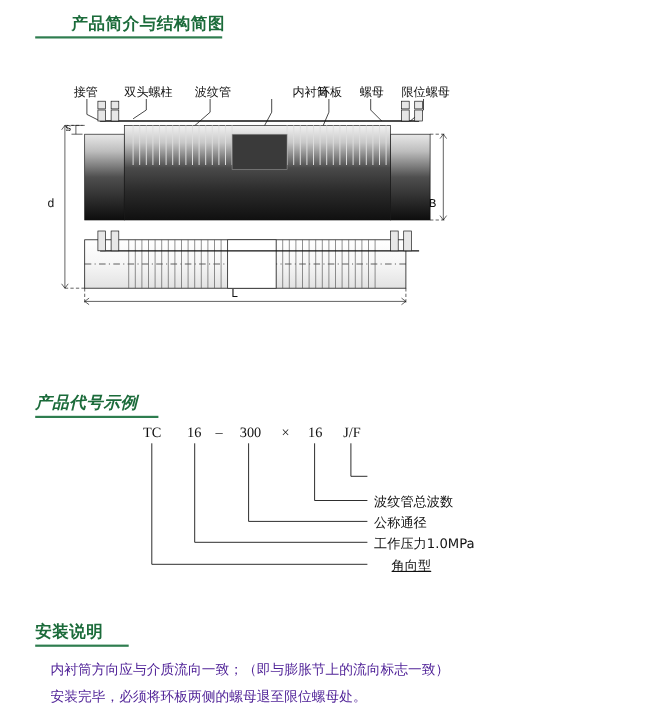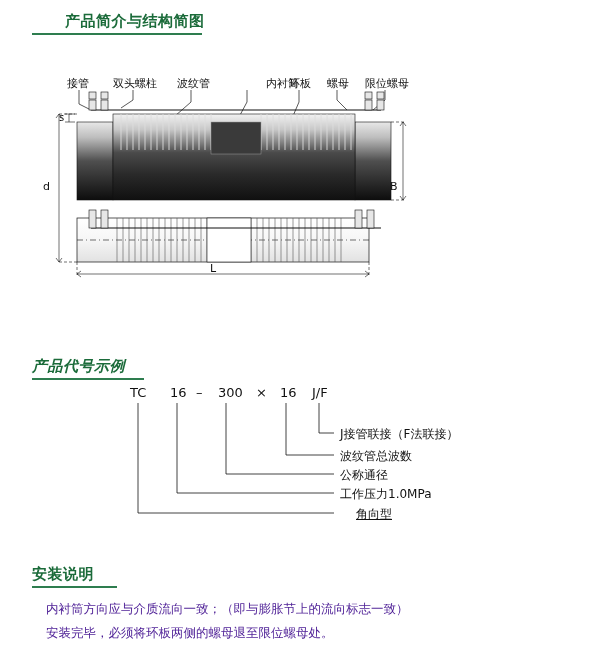--- a/index.html
+++ b/index.html
@@ -48,35 +48,37 @@
     width: 420px;
     height: 215px;
   }
   #figure1 svg { display: block; }
 
   .calloutlabel {
     position: absolute;
     font-size: 11px;
     color: #111;
     white-space: nowrap;
+    font-family: Liberation Mono, monospace;
   }
 
   
   #figure2 {
     position: absolute;
     left: 100px;
     top: 385px;
     width: 420px;
     height: 150px;
   }
   .codechar {
     position: absolute;
     font-size: 13px;
     color: #111;
     white-space: nowrap;
+    font-family: Liberation Serif, serif;
   }
   .codedesc {
     position: absolute;
     font-size: 12px;
     color: #111;
     white-space: nowrap;
   }
 
   
   #notes {
@@ -307,21 +309,20 @@
       <path d="M186 18 L186 70 L234 70"></path>
 
       <path d="M126 18 L126 89 L234 89"></path>
 
       <path d="M77 18 L77 108 L234 108"></path>
 
       <path d="M38 18 L38 128 L234 128"></path>
     </g>
   </svg>
 
-  <div class="codedesc" style="left:240px; top:41px;">J接管联接（F法联接）</div>
   <div class="codedesc" style="left:240px; top:63px;">波纹管总波数</div>
   <div class="codedesc" style="left:240px; top:82px;">公称通径</div>
   <div class="codedesc" style="left:240px; top:101px;">工作压力1.0MPa</div>
   <div class="codedesc" style="left:256px; top:121px;text-decoration:underline;">角向型</div>
 </div>
 
 <div class="section-title" id="title3">安装说明</div>
 <div class="title-underline" id="rule3"></div>
 
 <div id="notes">

